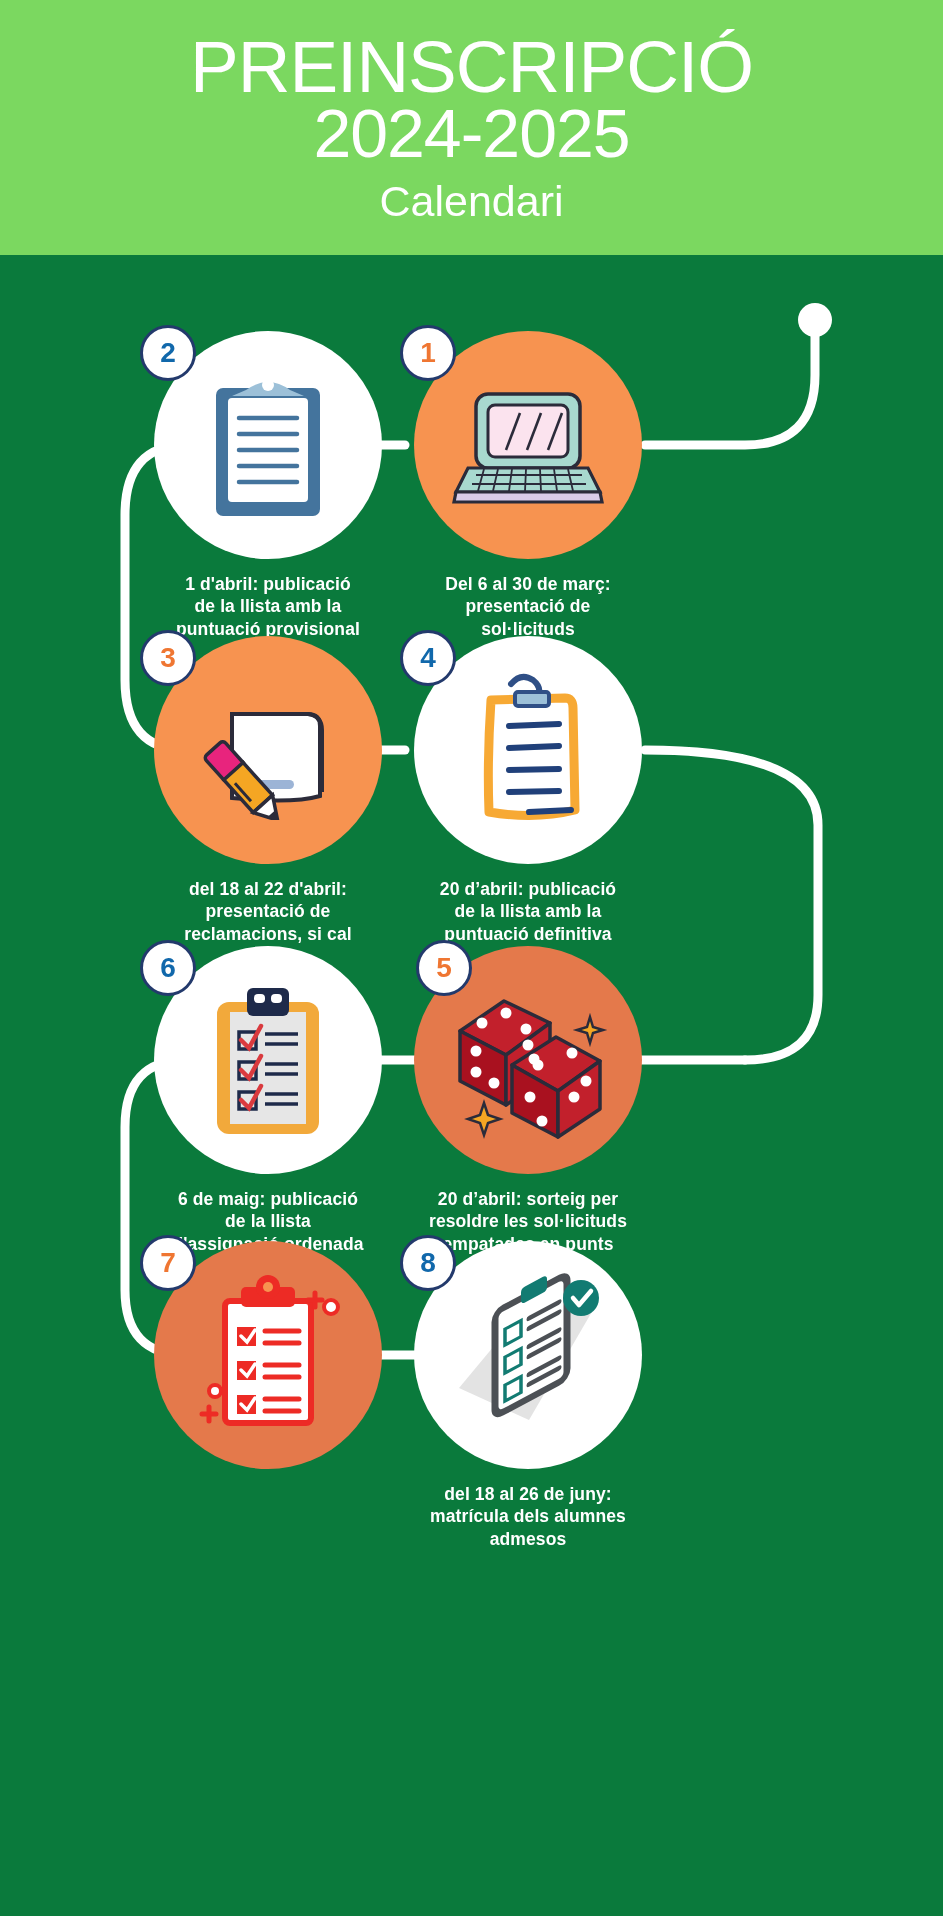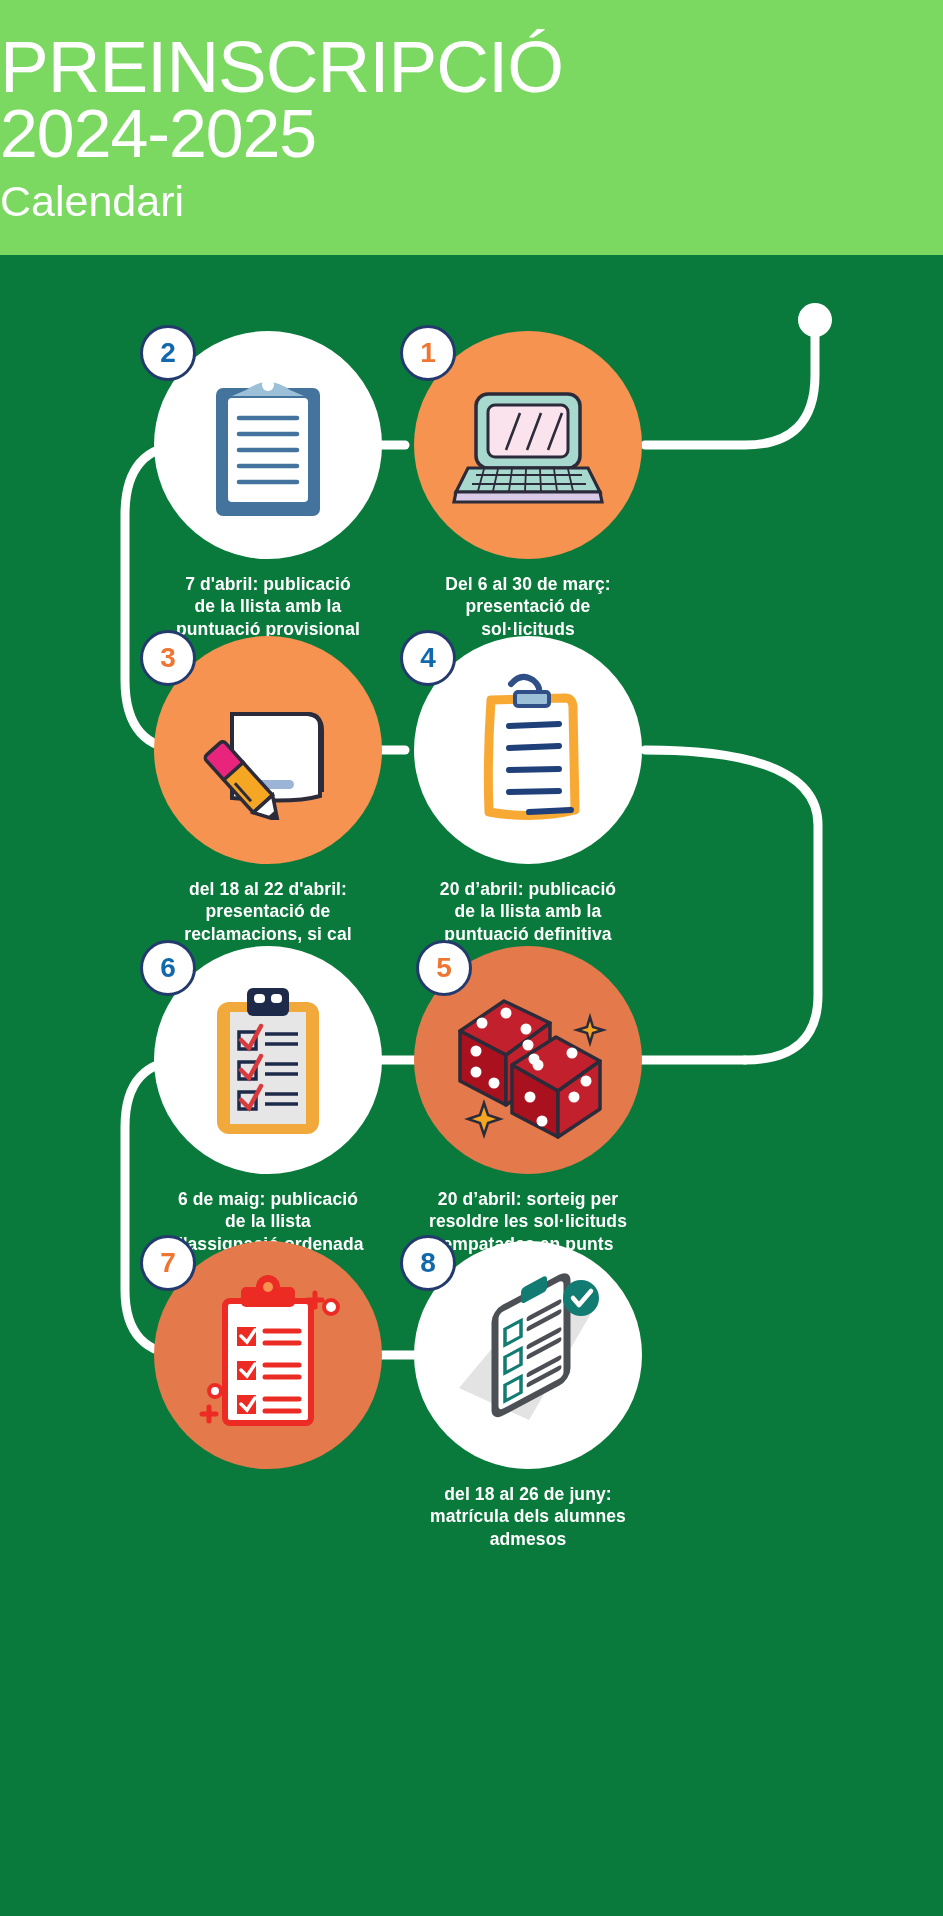--- a/index.html
+++ b/index.html
@@ -9,21 +9,21 @@
     font-family: "Liberation Sans", sans-serif;
     overflow: hidden;
     position: relative;
   }
   #header {
     background: #7bd860;
     height: 255px;
     width: 100%;
     display: flex;
     flex-direction: column;
-    align-items: flex-start;
+    align-items: center;
     justify-content: center;
     padding-top: 6px;
   }
   #header .t1 {
     color: #ffffff;
     font-size: 73px;
     line-height: 0.88;
     font-weight: 400;
     letter-spacing: -1px;
     white-space: nowrap;
@@ -152,21 +152,21 @@
         <circle cx="60" cy="15" r="6" fill="#ffffff"></circle>
         <g stroke="#44749d" stroke-width="4.5" stroke-linecap="round">
           <line x1="31" y1="48" x2="89" y2="48"></line>
           <line x1="31" y1="64" x2="89" y2="64"></line>
           <line x1="31" y1="80" x2="89" y2="80"></line>
           <line x1="31" y1="96" x2="89" y2="96"></line>
           <line x1="31" y1="112" x2="89" y2="112"></line>
         </g>
       </svg>
     </div>
-    <div class="caption">7 d'abril: publicació
+    <div class="caption">1 d'abril: publicació
 de la llista amb la
 puntuació provisional</div>
   </div>
 
   <div class="node" style="left:154px; top:381px;">
     <div class="circle orange">
       <div class="badge orangetxt">3</div>
       <svg class="icon-svg" width="160" height="140" viewBox="0 0 160 140">
         <path d="M44 34 L120 34 Q132 34 132 46 L132 116 Q104 124 44 118 Z" fill="#ffffff" stroke="#2b2b3a" stroke-width="4"></path>
         <path d="M120 34 Q134 36 134 50 L134 112" fill="none" stroke="#2b2b3a" stroke-width="4"></path>

